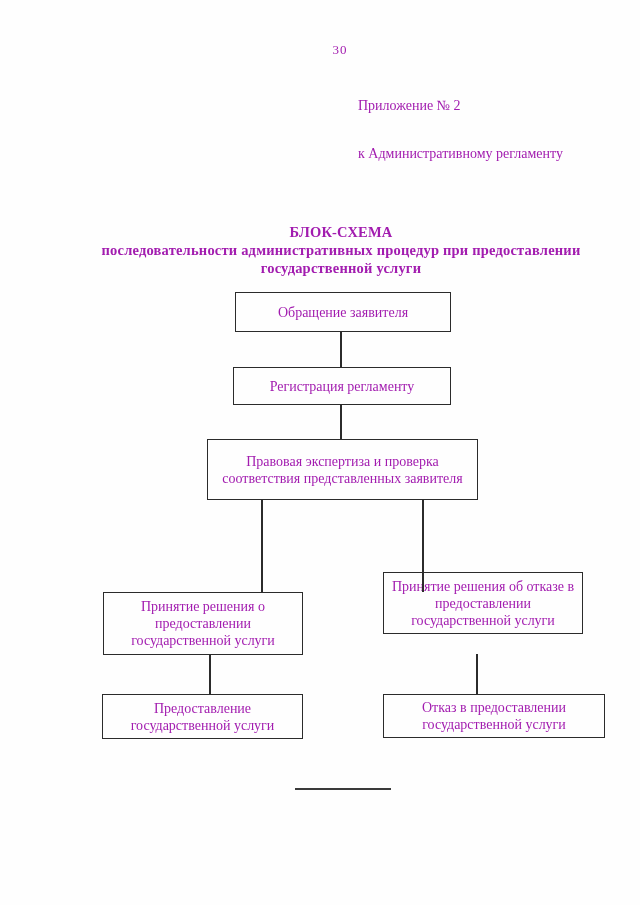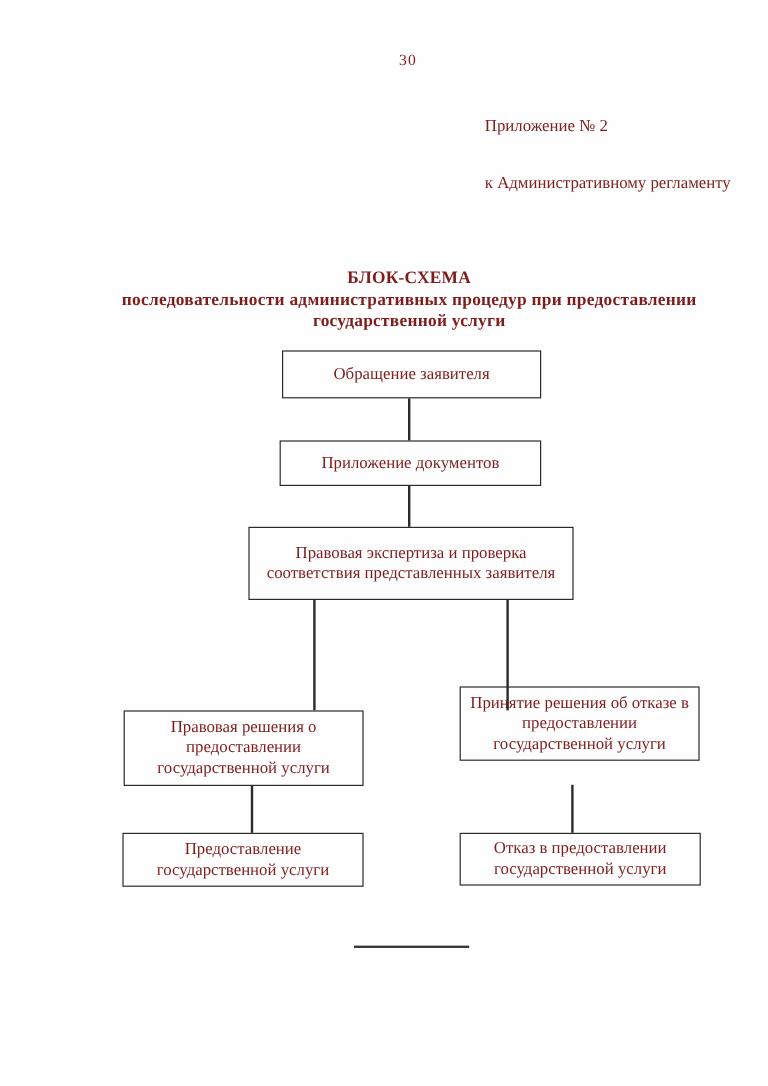--- a/index.html
+++ b/index.html
@@ -1,36 +1,35 @@
 <!DOCTYPE html>
 <html><head>
 <meta charset="utf-8">
 <style>
   html,body{margin:0;padding:0;background:#e8e8e8;}
   .page{
     position:relative;
     width:640px;height:905px;
     background:#fefefe;
     font-family:"Liberation Serif","DejaVu Serif",serif;
-    color:#7f1d1d;
+    color:#a21caf;
     overflow:hidden;
     margin:0 auto;
   }
   .abs{position:absolute;}
   .page-number{
     top:42px;left:30px;width:620px;
     text-align:center;
     font-size:13px;
     letter-spacing:1px;
   }
   .appendix{
     left:358px;
     font-size:14px;
     white-space:nowrap;
-    margin-left:46px;
   }
   .appendix.l1{top:98px;}
   .appendix.l2{top:146px;text-align:right;}
   .doc-title{
     top:223px;left:40px;width:602px;
     text-align:center;
     font-weight:bold;
     font-size:14.5px;
     line-height:18px;
     letter-spacing:0.2px;
@@ -52,21 +51,21 @@
     top:788px;left:295px;width:96px;height:2px;
     background:#3a3a3a;
   }
   
   .n-b1{left:235px;top:292px;width:216px;height:40px;}
   .n-b2{left:233px;top:367px;width:218px;height:38px;}
   .n-b3{left:207px;top:439px;width:271px;height:61px;}
   .n-b4{left:103px;top:592px;width:200px;height:63px;}
   .n-b5{left:383px;top:572px;width:200px;height:62px;}
   .n-b6{left:102px;top:694px;width:201px;height:45px;}
-  .n-b7{left:383px;top:694px;width:201px;height:44px;}
+  .n-b7{left:383px;top:694px;width:222px;height:44px;}
   
   .c1{left:340px;top:332px;height:35px;}
   .c2{left:340px;top:405px;height:34px;}
   .c3{left:261px;top:500px;height:92px;}
   .c4{left:422px;top:500px;height:92px;}
   .c5{left:209px;top:655px;height:39px;}
   .c6{left:476px;top:654px;height:40px;}
 </style>
 </head>
 <body>
@@ -80,25 +79,25 @@
   <div class="abs appendix l2">к Административному регламенту</div>
 
   <div class="abs doc-title">
     <div>БЛОК-СХЕМА</div>
     <div>последовательности административных процедур при предоставлении</div>
     <div>государственной услуги</div>
   </div>
 
   <div class="abs flow-box n-b1">Обращение заявителя</div>
 
-  <div class="abs flow-box n-b2">Приложение документов</div>
+  <div class="abs flow-box n-b2">Регистрация регламенту</div>
 
   <div class="abs flow-box n-b3">Правовая экспертиза и проверка соответствия представленных заявителя</div>
 
-  <div class="abs flow-box n-b4">Правовая решения о предоставлении государственной услуги</div>
+  <div class="abs flow-box n-b4">Принятие решения о предоставлении государственной услуги</div>
 
   <div class="abs flow-box n-b5">Принятие решения об отказе в предоставлении государственной услуги</div>
 
   <div class="abs flow-box n-b6">Предоставление государственной услуги</div>
 
   <div class="abs flow-box n-b7">Отказ в предоставлении государственной услуги</div>
 
   <div class="abs vline c1"></div>
   <div class="abs vline c2"></div>
   <div class="abs vline c3"></div>

